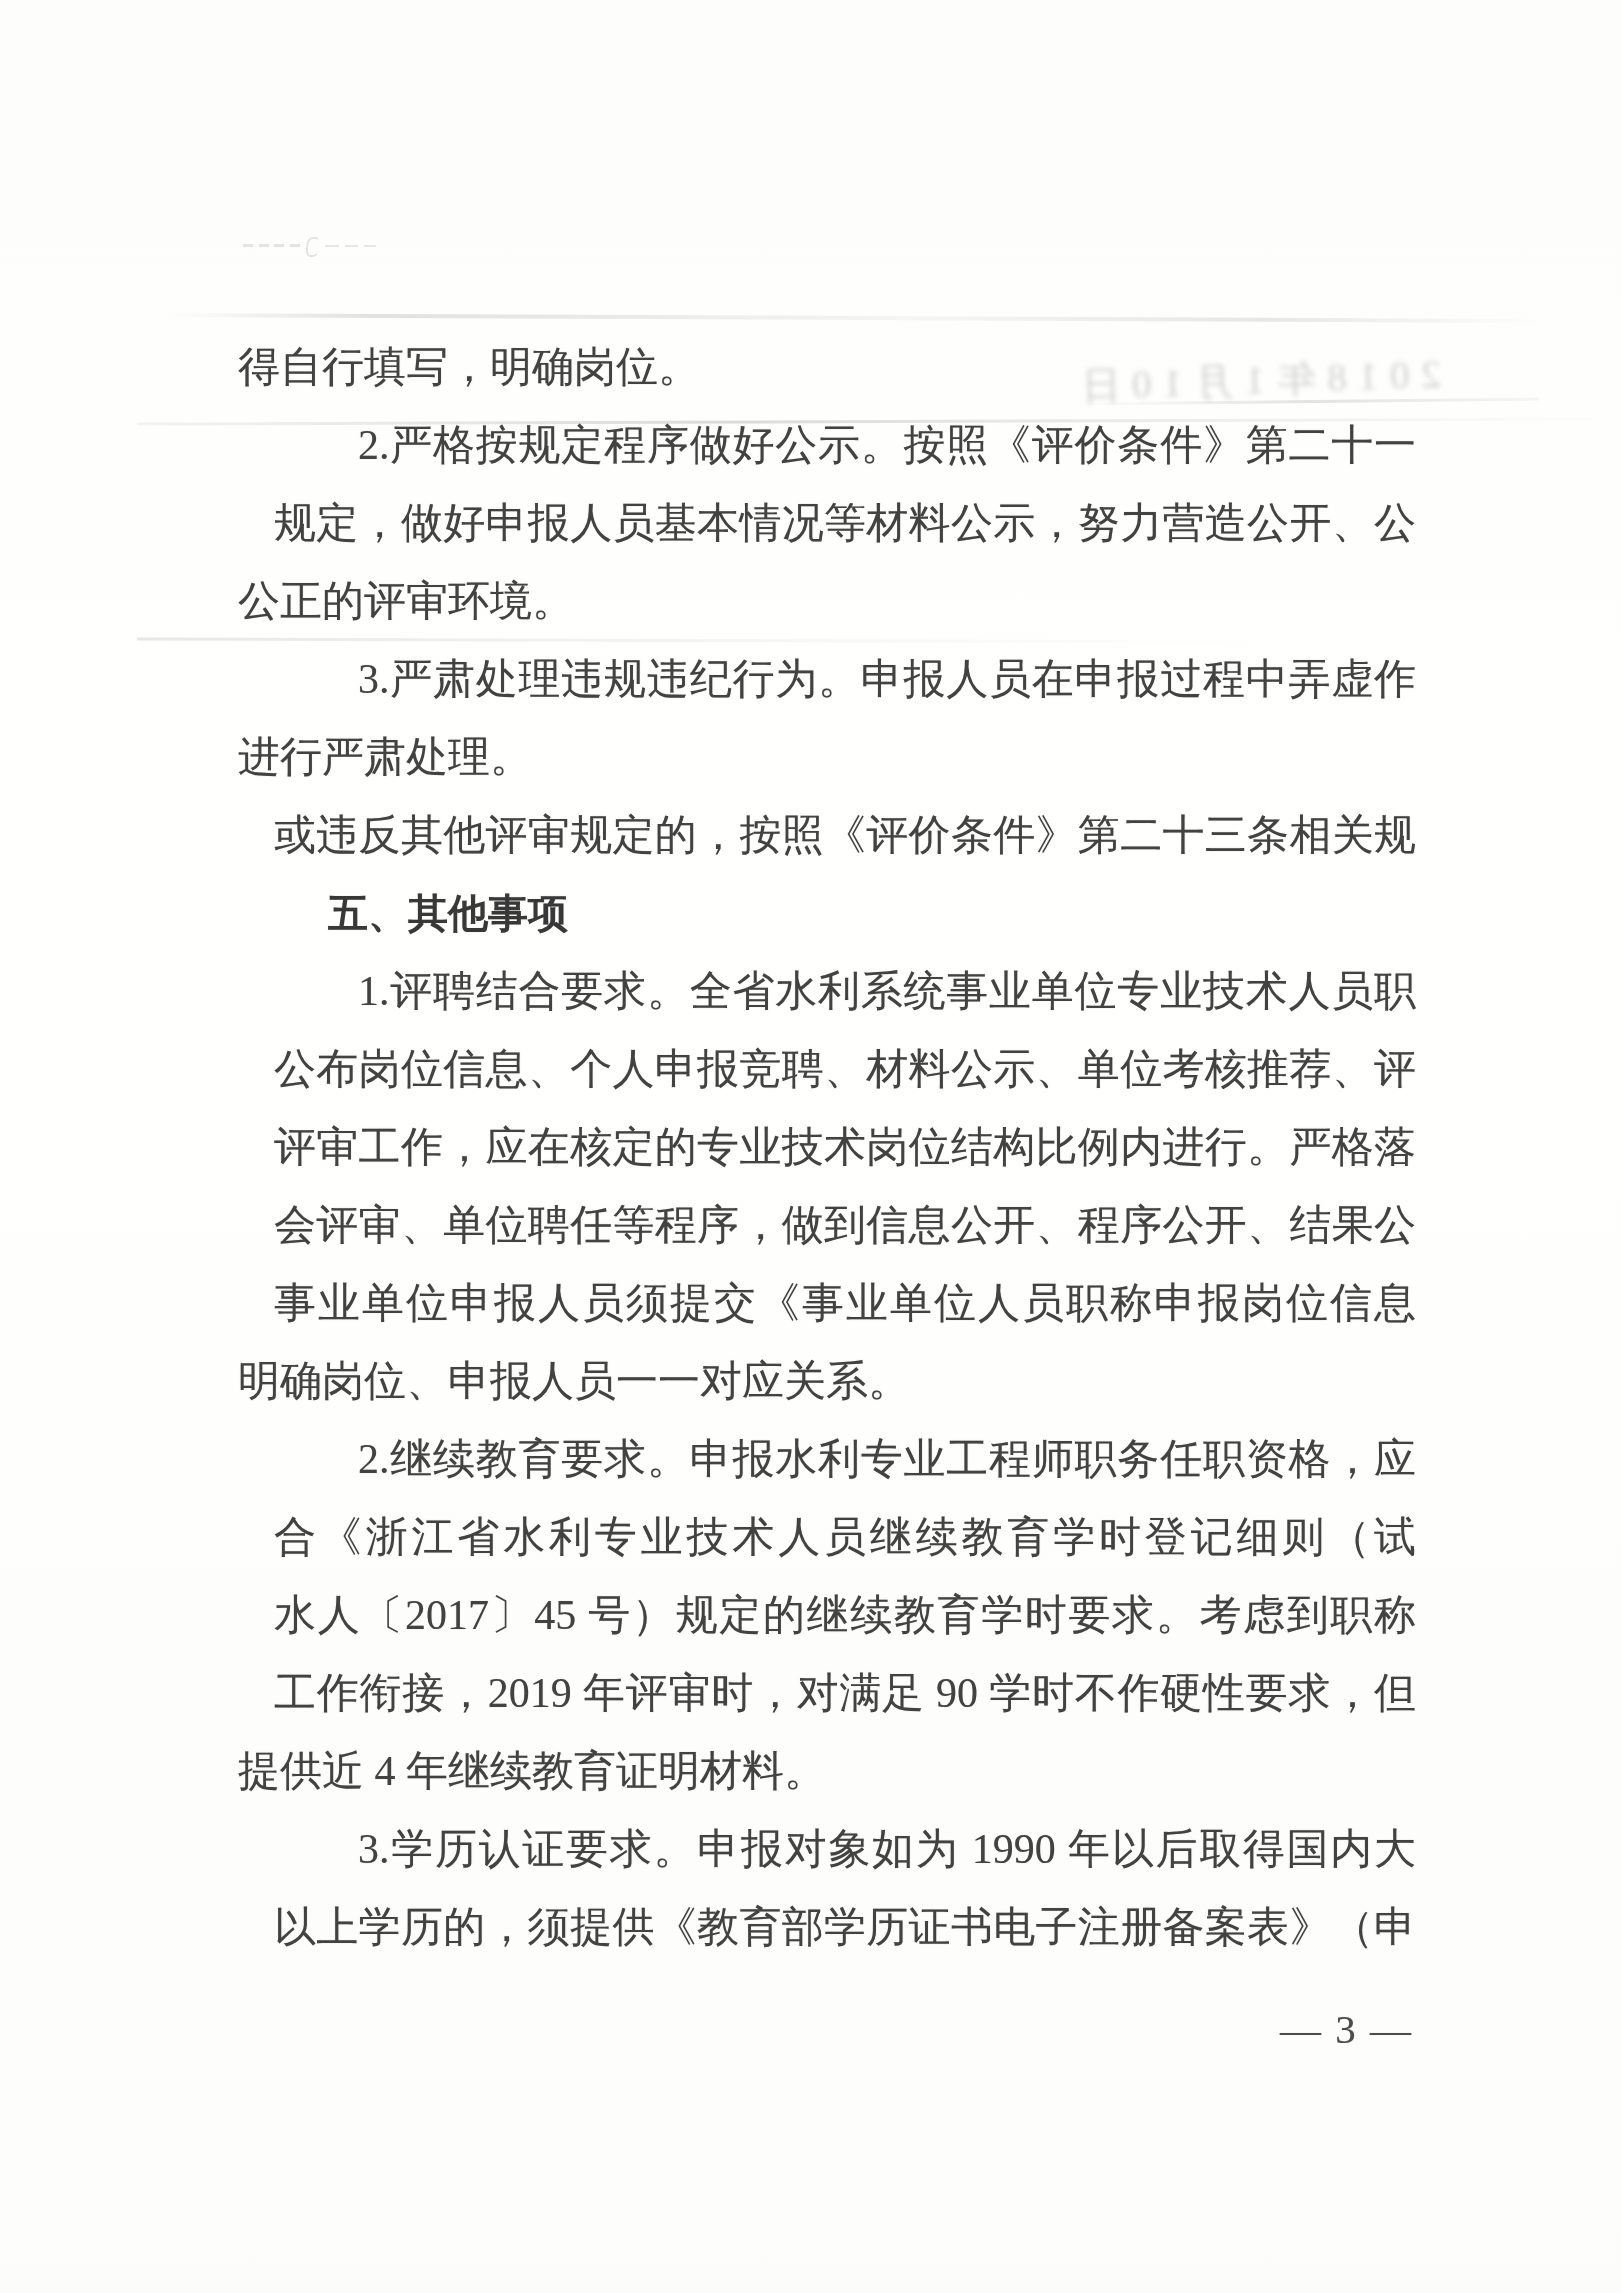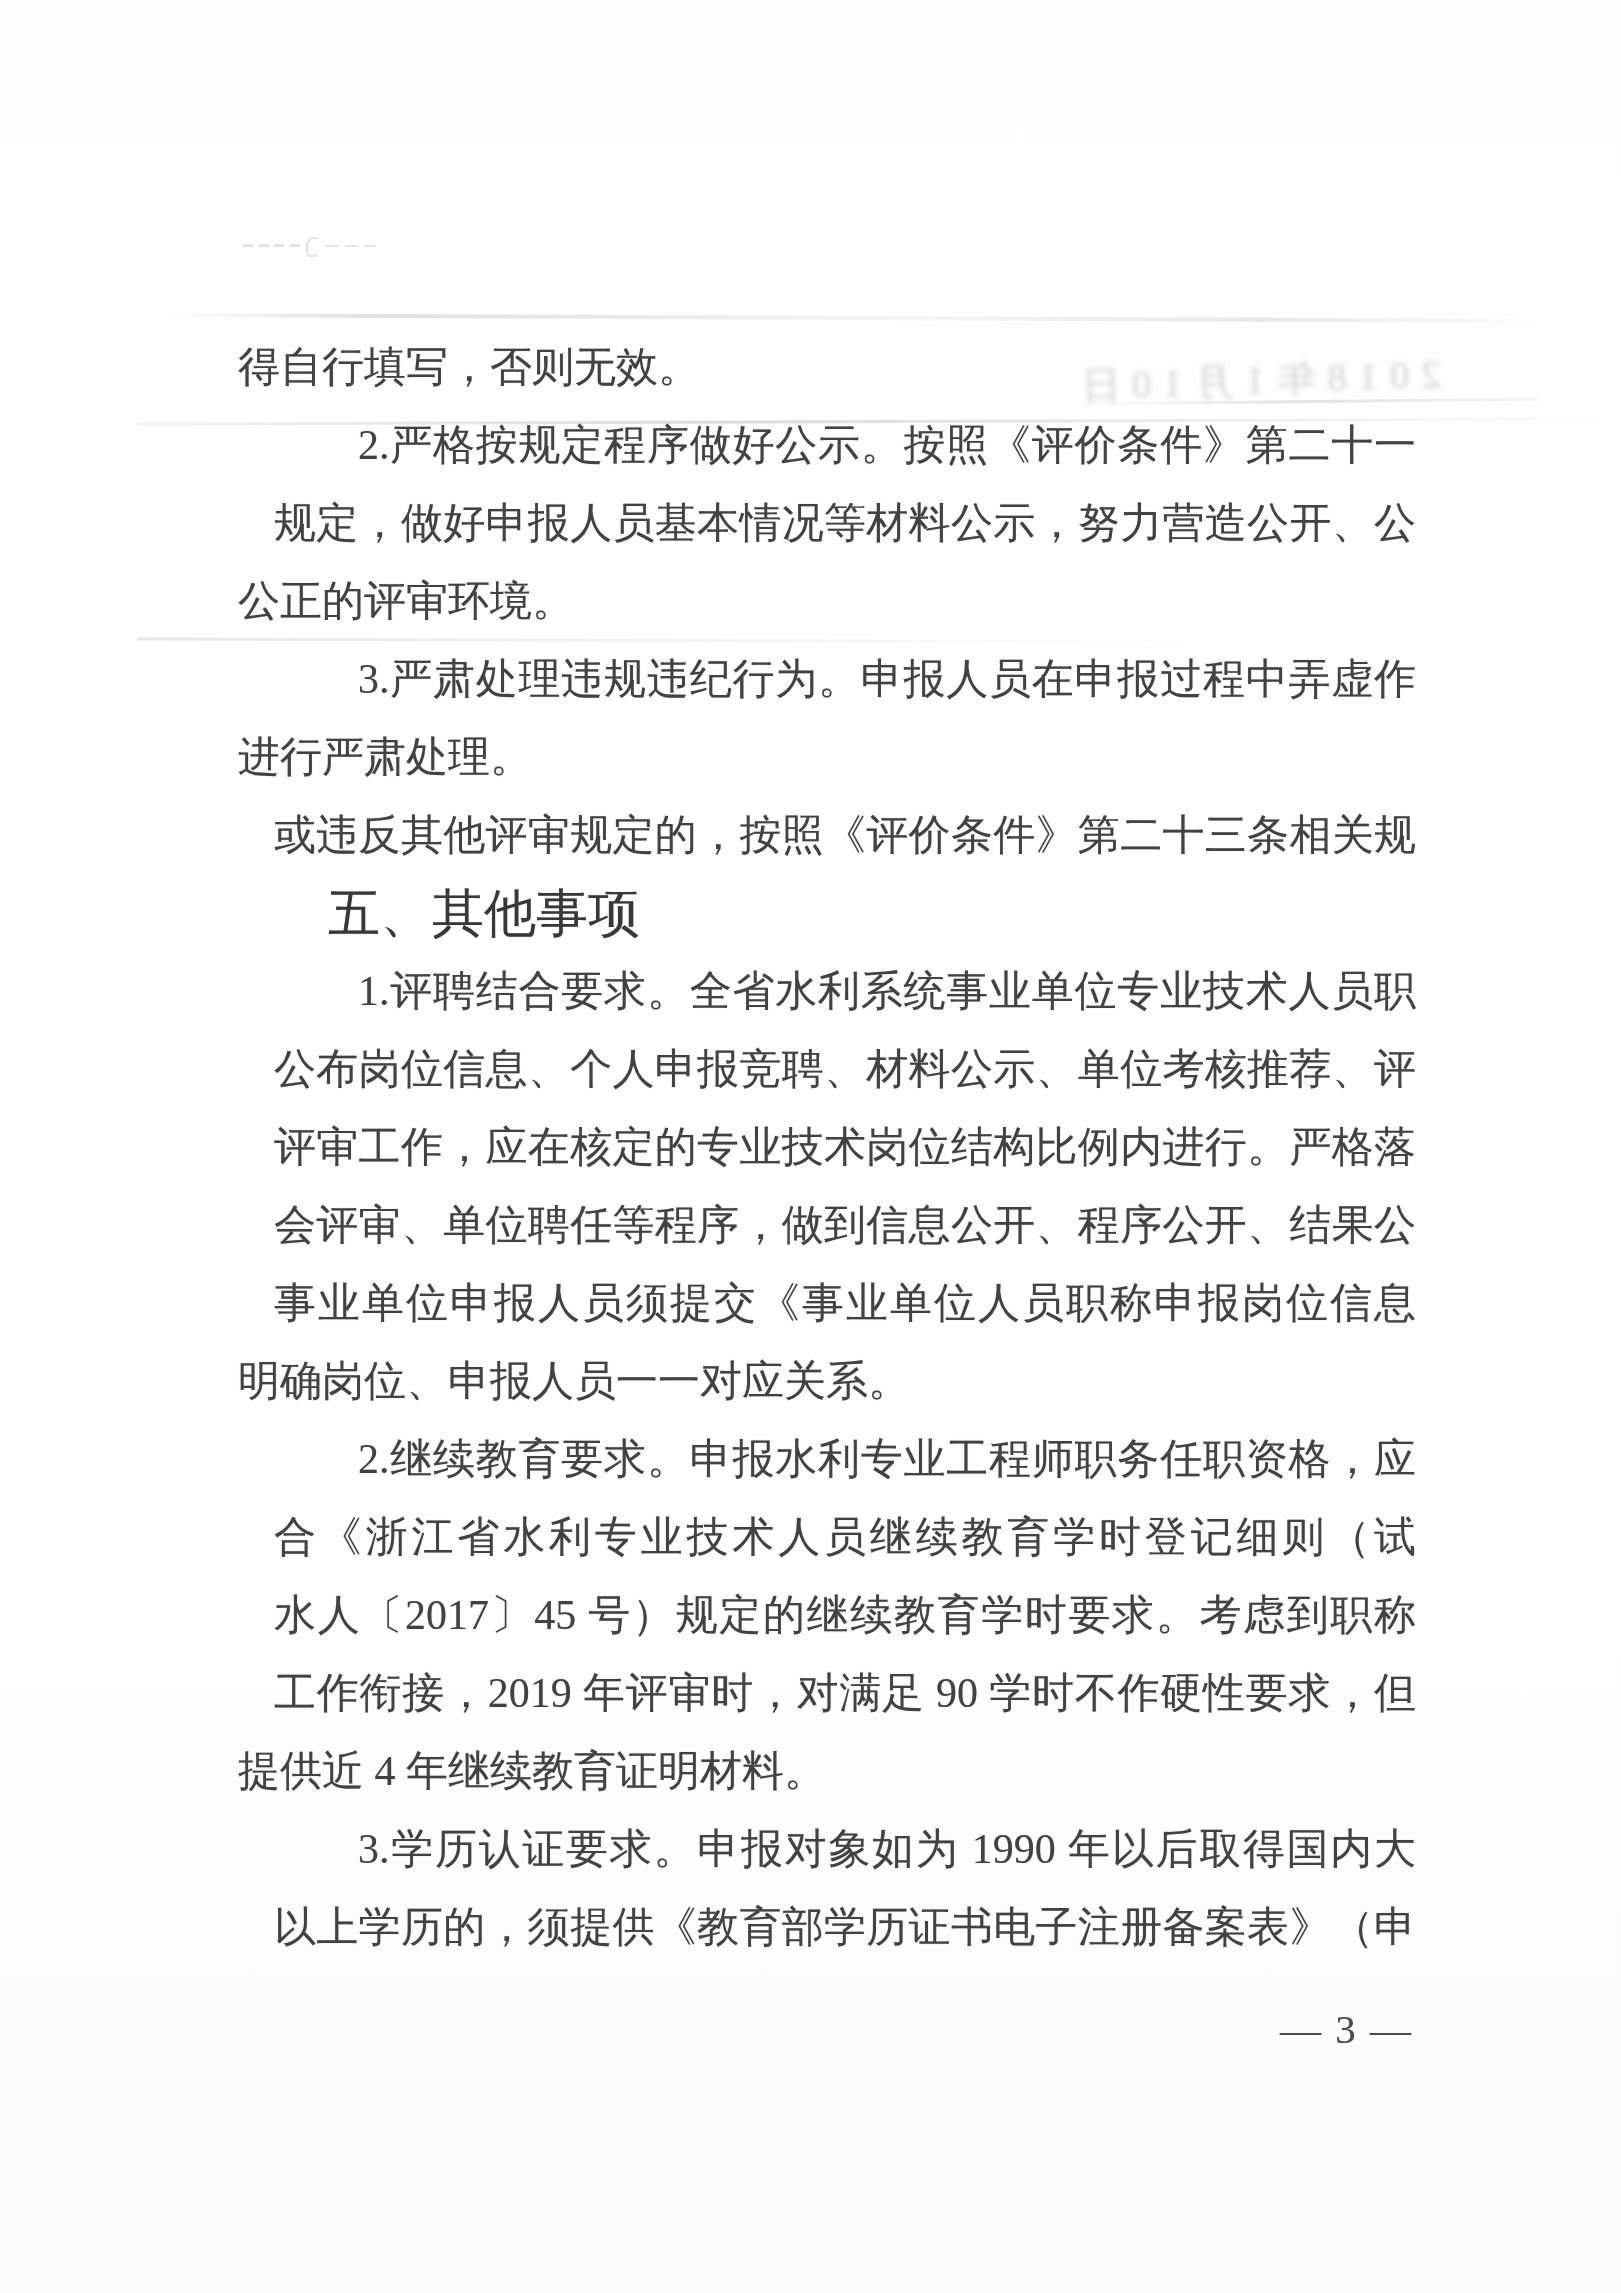--- a/index.html
+++ b/index.html
@@ -89,22 +89,22 @@
   }
   .line.justify::after {
     content: "";
     display: inline-block;
     width: 100%;
     height: 0;
   }
   .line.indent { text-indent: 84px; }
   .line.heading {
     font-family: "Liberation Sans", "DejaVu Sans", sans-serif;
-    font-weight: 400;
-    font-size: 52px;
+    font-weight: 700;
+    font-size: 40px;
     color: #383838;
     text-indent: 90px;
   }
   
   .footer {
     position: absolute;
     right: 208px; top: 2000px;
     height: 59px; line-height: 59px;
     font-size: 41px;
     color: #4c4c4c;
@@ -124,21 +124,21 @@
   </div>
 
   <div class="streak streak-1"></div>
   <div class="streak streak-2"></div>
   <div class="streak streak-3"></div>
   <div class="streak streak-4"></div>
 
   <div class="bleed">2018年1月10日</div>
 
   <div class="doc-body" id="doc-body">
-      <div class="line">得自行填写，否则无效。</div>
+      <div class="line">得自行填写，明确岗位。</div>
       <div class="line justify indent">2.严格按规定程序做好公示。按照《评价条件》第二十一条</div>
       <div class="line justify">规定，做好申报人员基本情况等材料公示，努力营造公开、公平、</div>
       <div class="line">公正的评审环境。</div>
       <div class="line justify indent">3.严肃处理违规违纪行为。申报人员在申报过程中弄虚作假，</div>
       <div class="line">进行严肃处理。</div>
       <div class="line justify">或违反其他评审规定的，按照《评价条件》第二十三条相关规定</div>
       <div class="line heading">五、其他事项</div>
       <div class="line justify indent">1.评聘结合要求。全省水利系统事业单位专业技术人员职称</div>
       <div class="line justify">公布岗位信息、个人申报竞聘、材料公示、单位考核推荐、评委</div>
       <div class="line justify">评审工作，应在核定的专业技术岗位结构比例内进行。严格落实</div>

